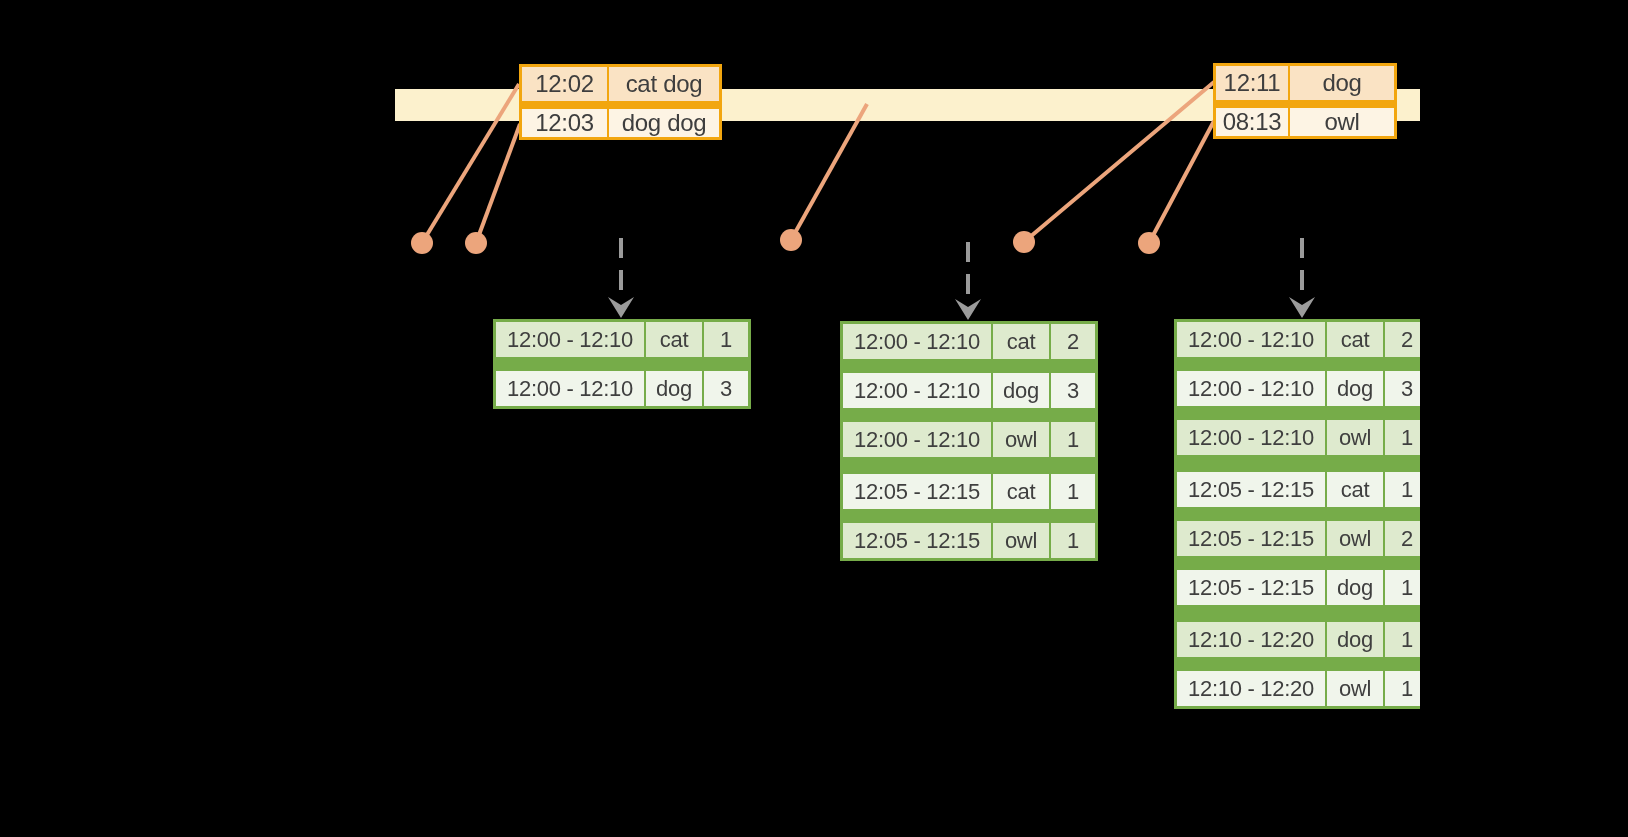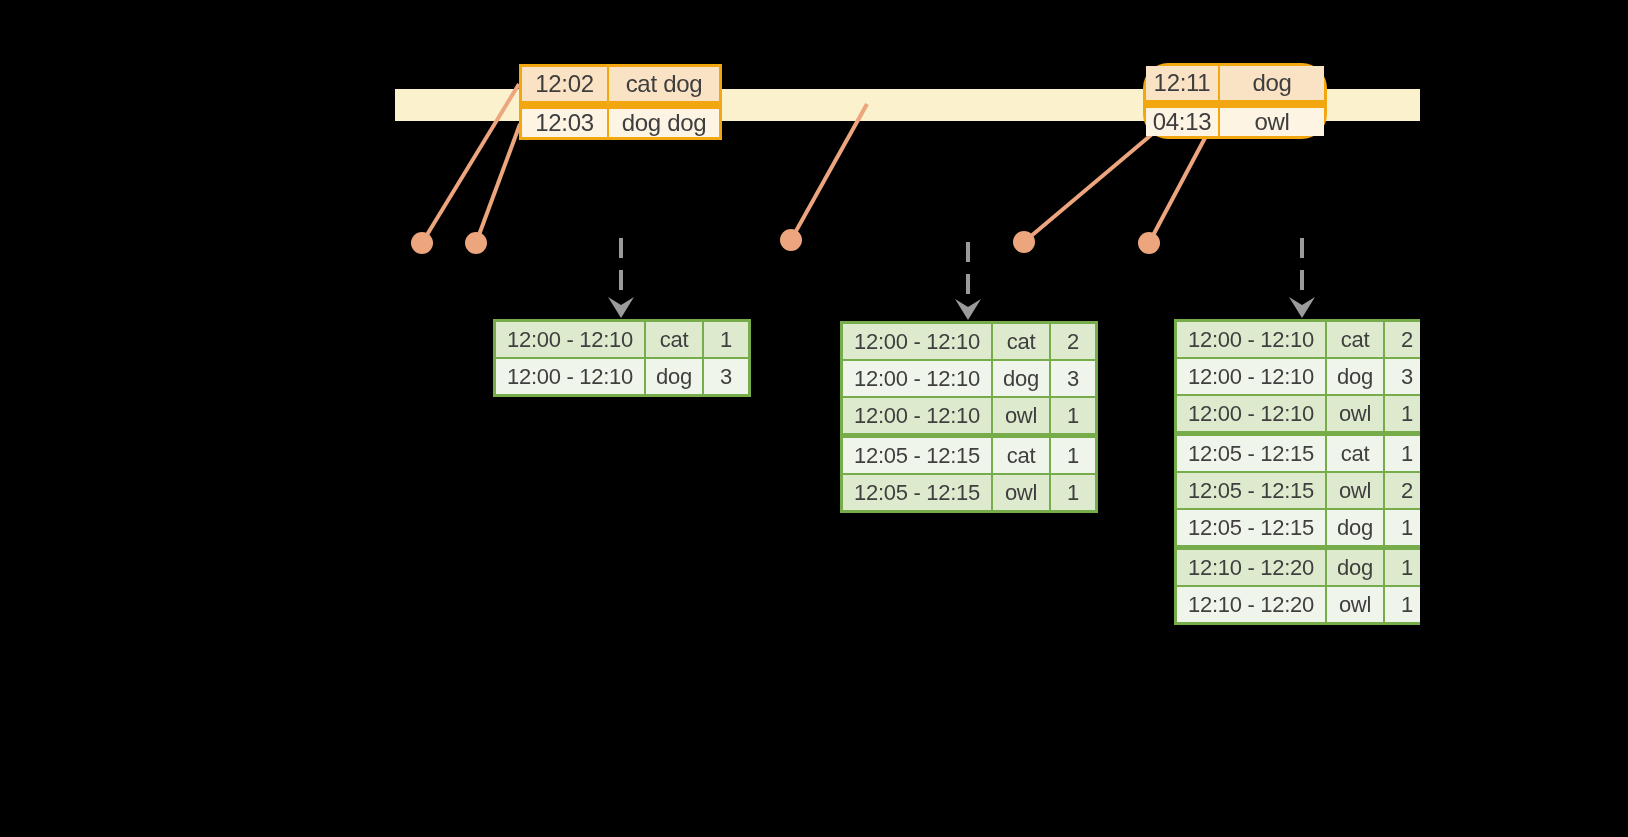--- a/index.html
+++ b/index.html
@@ -13,24 +13,24 @@
   
   .etable { position:absolute; display:grid; gap:2px; padding:3px; background:#F2A60F; }
   .etable .cell {
     display:flex; align-items:center; justify-content:center;
     font-size:24px; color:#3E3E3E;
   }
   .cell.peach { background:#FAE3C4; }
   .cell.cream { background:#FDF4E4;margin-top:6px; }
   #etable1 { left:519px; top:64px;  grid-template-columns:85px 110px; grid-auto-rows:34px; }
   #etable2 { left:866px; top:85px;  grid-template-columns:84px 114px; grid-auto-rows:32px; }
-  #etable3 { left:1143px; top:63px; grid-template-columns:72px 104px; grid-auto-rows:34px;border-radius:25px; }
+  #etable3 { left:1213px; top:63px; grid-template-columns:72px 104px; grid-auto-rows:34px; }
 
   
-  .rtable { position:absolute; background:#76AC49; padding:3px; display:flex; flex-direction:column; gap:2px; }
+  .rtable { position:absolute; background:#76AC49; padding:3px; display:flex; flex-direction:column; gap:14px; }
   .rrow  { display:grid; grid-template-columns:148px 56px 44px; gap:2px; height:35px; }
   .rrow.gsep { margin-top:3px; }   
   .rrow .cell {
     display:flex; align-items:center; justify-content:center;
     font-size:22px; color:#3F3F3F;
   }
   .cell.tint { background:#DEEACE; }
   .cell.lite { background:#F0F5EB; }
   #rtable1 { left:493px;  top:319px; }
   #rtable2 { left:840px;  top:321px; }
@@ -78,21 +78,21 @@
     <div class="cell peach">12:02</div>
     <div class="cell peach">cat dog</div>
     <div class="cell cream">12:03</div>
     <div class="cell cream">dog dog</div>
   </div>
 
 
   <div class="etable" id="etable3">
     <div class="cell peach">12:11</div>
     <div class="cell peach">dog</div>
-    <div class="cell cream">04:13</div>
+    <div class="cell cream">08:13</div>
     <div class="cell cream">owl</div>
   </div>
 
   <div class="rtable" id="rtable1">
     <div class="rrow">
       <div class="cell tint">12:00 - 12:10</div>
       <div class="cell tint">cat</div>
       <div class="cell tint">1</div>
     </div>
     <div class="rrow">

